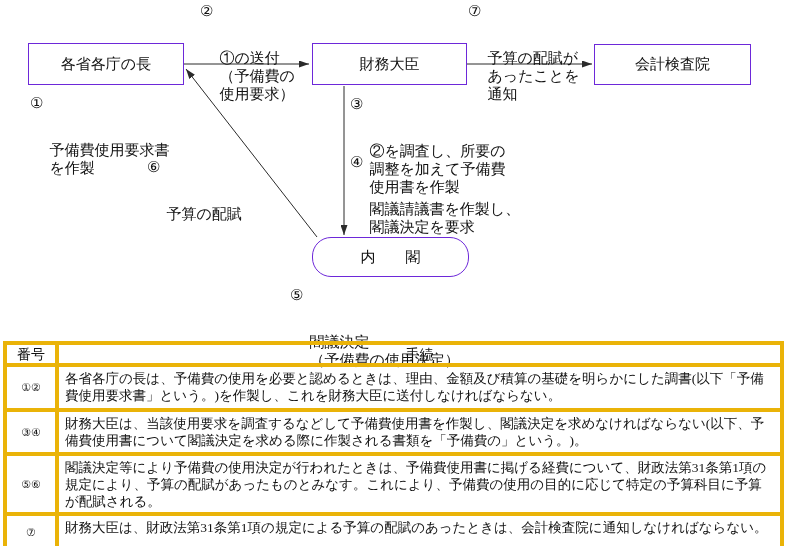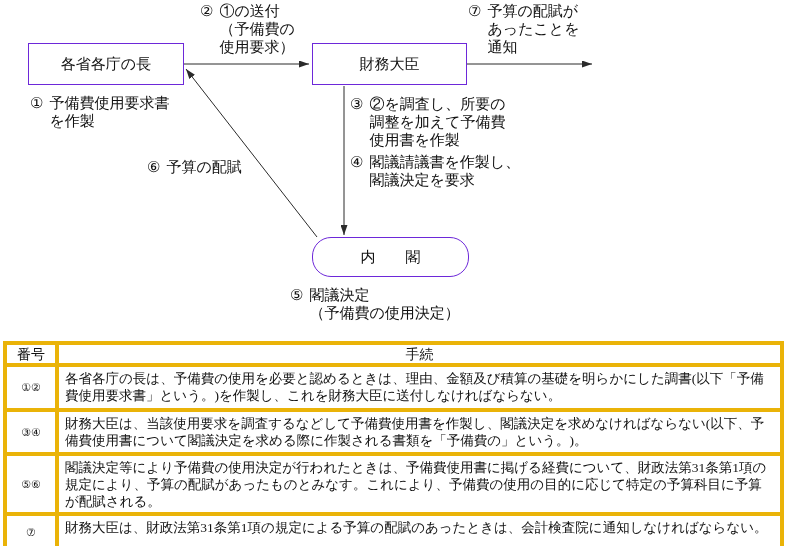--- a/index.html
+++ b/index.html
@@ -19,21 +19,21 @@
   #box-cabinet{left:312px;top:237px;width:157px;height:40px;border-radius:19px;}
   
   .arrows{position:absolute;left:0;top:0;width:800px;height:340px;}
   .arrows line{stroke:#2b2b2b;stroke-width:1;}
   
   .dlabel{
     position:absolute;display:flex;gap:6px;align-items:flex-start;
     font-size:15px;line-height:18px;white-space:nowrap;
   }
   .dlabel .circ{flex:0 0 auto;}
-  .dlabel .txt{white-space:pre-line;}
+  .dlabel .txt{white-space:pre-line;margin-top:47px;}
   #label-1{left:30px;top:94px;}
   #label-2{left:200px;top:2px;}
   #label-3{left:350px;top:95px;}
   #label-4{left:350px;top:153px;}
   #label-5{left:290px;top:286px;}
   #label-6{left:147px;top:158px;}
   #label-7{left:468px;top:2px;}
   
   .ptable{
     position:absolute;left:3px;top:341px;width:781px;
@@ -65,20 +65,23 @@
     <line x1="467" y1="64" x2="592" y2="64" marker-end="url(#ah)"></line>
     <line x1="344" y1="86" x2="344" y2="235" marker-end="url(#ah)"></line>
     <line x1="317" y1="237" x2="186" y2="69" marker-end="url(#ah)"></line>
   </svg>
 
   <div class="box" id="box-ministries">
     <span>各省各庁の長</span>
   </div>
   <div class="box" id="box-finance">
     <span>財務大臣</span>
+  </div>
+  <div class="box" id="box-audit">
+    <span>会計検査院</span>
   </div>
   <div class="box" id="box-cabinet">
     <span>内　　閣</span>
   </div>
 
   <div class="dlabel" id="label-1">
     <span class="circ">①</span>
     <span class="txt">予備費使用要求書
 を作製</span>
   </div>

